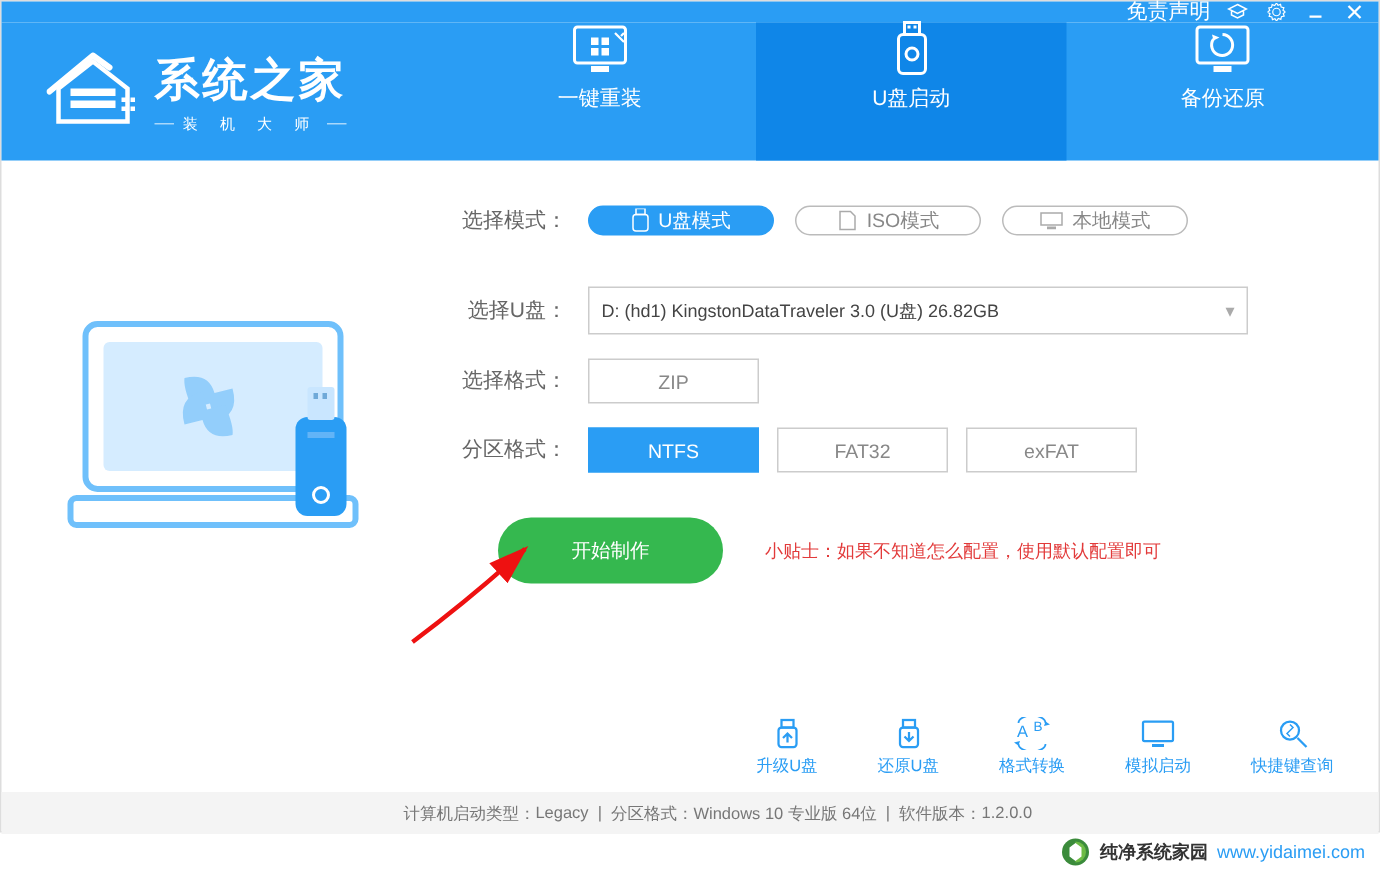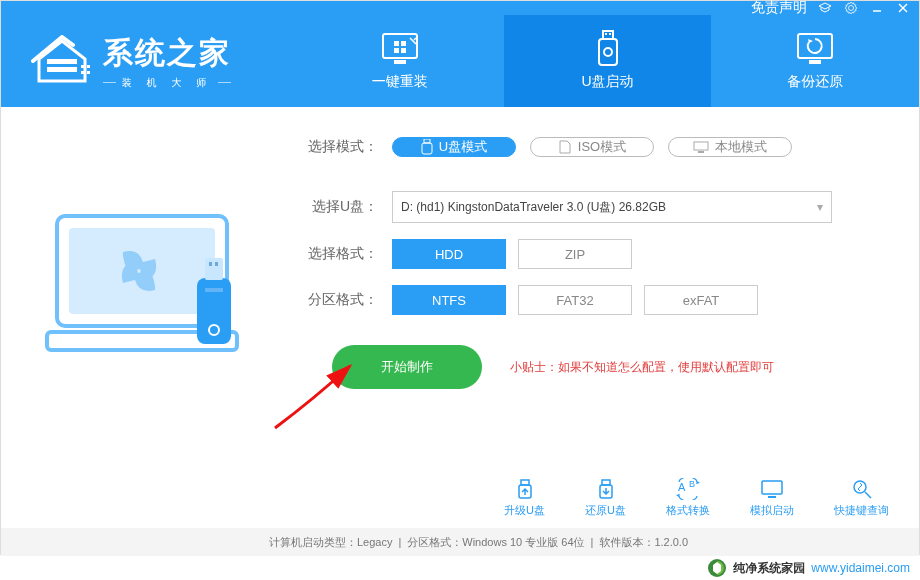--- a/index.html
+++ b/index.html
@@ -11,21 +11,21 @@
   .titlebar .wc { width:16px; height:12px; display:flex; align-items:center; justify-content:center; cursor:pointer; }
 
   .header { height: 92px; background: #2a9df4; display: flex; align-items: center; }
   .logo-area { width: 295px; display:flex; align-items:center; padding-left: 30px; }
   .logo-text { color: #fff; margin-left: 10px; }
   .logo-text .big { font-size: 30px; font-weight: bold; letter-spacing: 2px; }
   .logo-text .sub { font-size: 10px; letter-spacing: 6px; margin-top:2px; display:flex; align-items:center; gap:6px; }
   .logo-text .sub .ln { flex:1; height:1px; background:rgba(255,255,255,.6); }
 
   .tabs { flex:1; display:flex; height: 100%; }
-  .tab { flex:1; display:flex; flex-direction:column; align-items:center; justify-content:center; gap:6px; color:#fff; cursor:pointer; }
+  .tab { flex:1; display:flex; flex-direction:column; align-items:center; justify-content:flex-start; gap:6px; color:#fff; cursor:pointer; }
   .tab.active { background:#0f86e8; }
   .tab .icon-wrap { width:44px; height:36px; position:relative; display:flex; align-items:center; justify-content:center; }
   .tab .lbl { font-size: 14px; }
 
   .content { display:flex; height: calc(555px - 14px - 92px - 60px - 28px); }
   .side-ill { width: 295px; display:flex; align-items:center; justify-content:center; }
   .main { flex:1; padding: 30px 34px 0 0; }
 
   .row { display:flex; align-items:center; margin-bottom: 16px; }
   .row-label { width: 82px; text-align:right; font-size: 14px; color: #666; margin-right: 14px; }
@@ -195,23 +195,20 @@
       <div class="row">
         <div class="row-label">选择U盘：</div>
         <div class="usb-select">
           <span>D: (hd1) KingstonDataTraveler 3.0 (U盘) 26.82GB</span>
           <span class="caret">▾</span>
         </div>
       </div>
 
       <div class="row">
         <div class="row-label">选择格式：</div>
-        <div class="opt-btn selected">
-            <span>HDD</span>
-          </div>
         <div class="opt-btn">
             <span>ZIP</span>
           </div>
       </div>
 
       <div class="row">
         <div class="row-label">分区格式：</div>
         <div class="opt-btn selected">
             <span>NTFS</span>
           </div>

